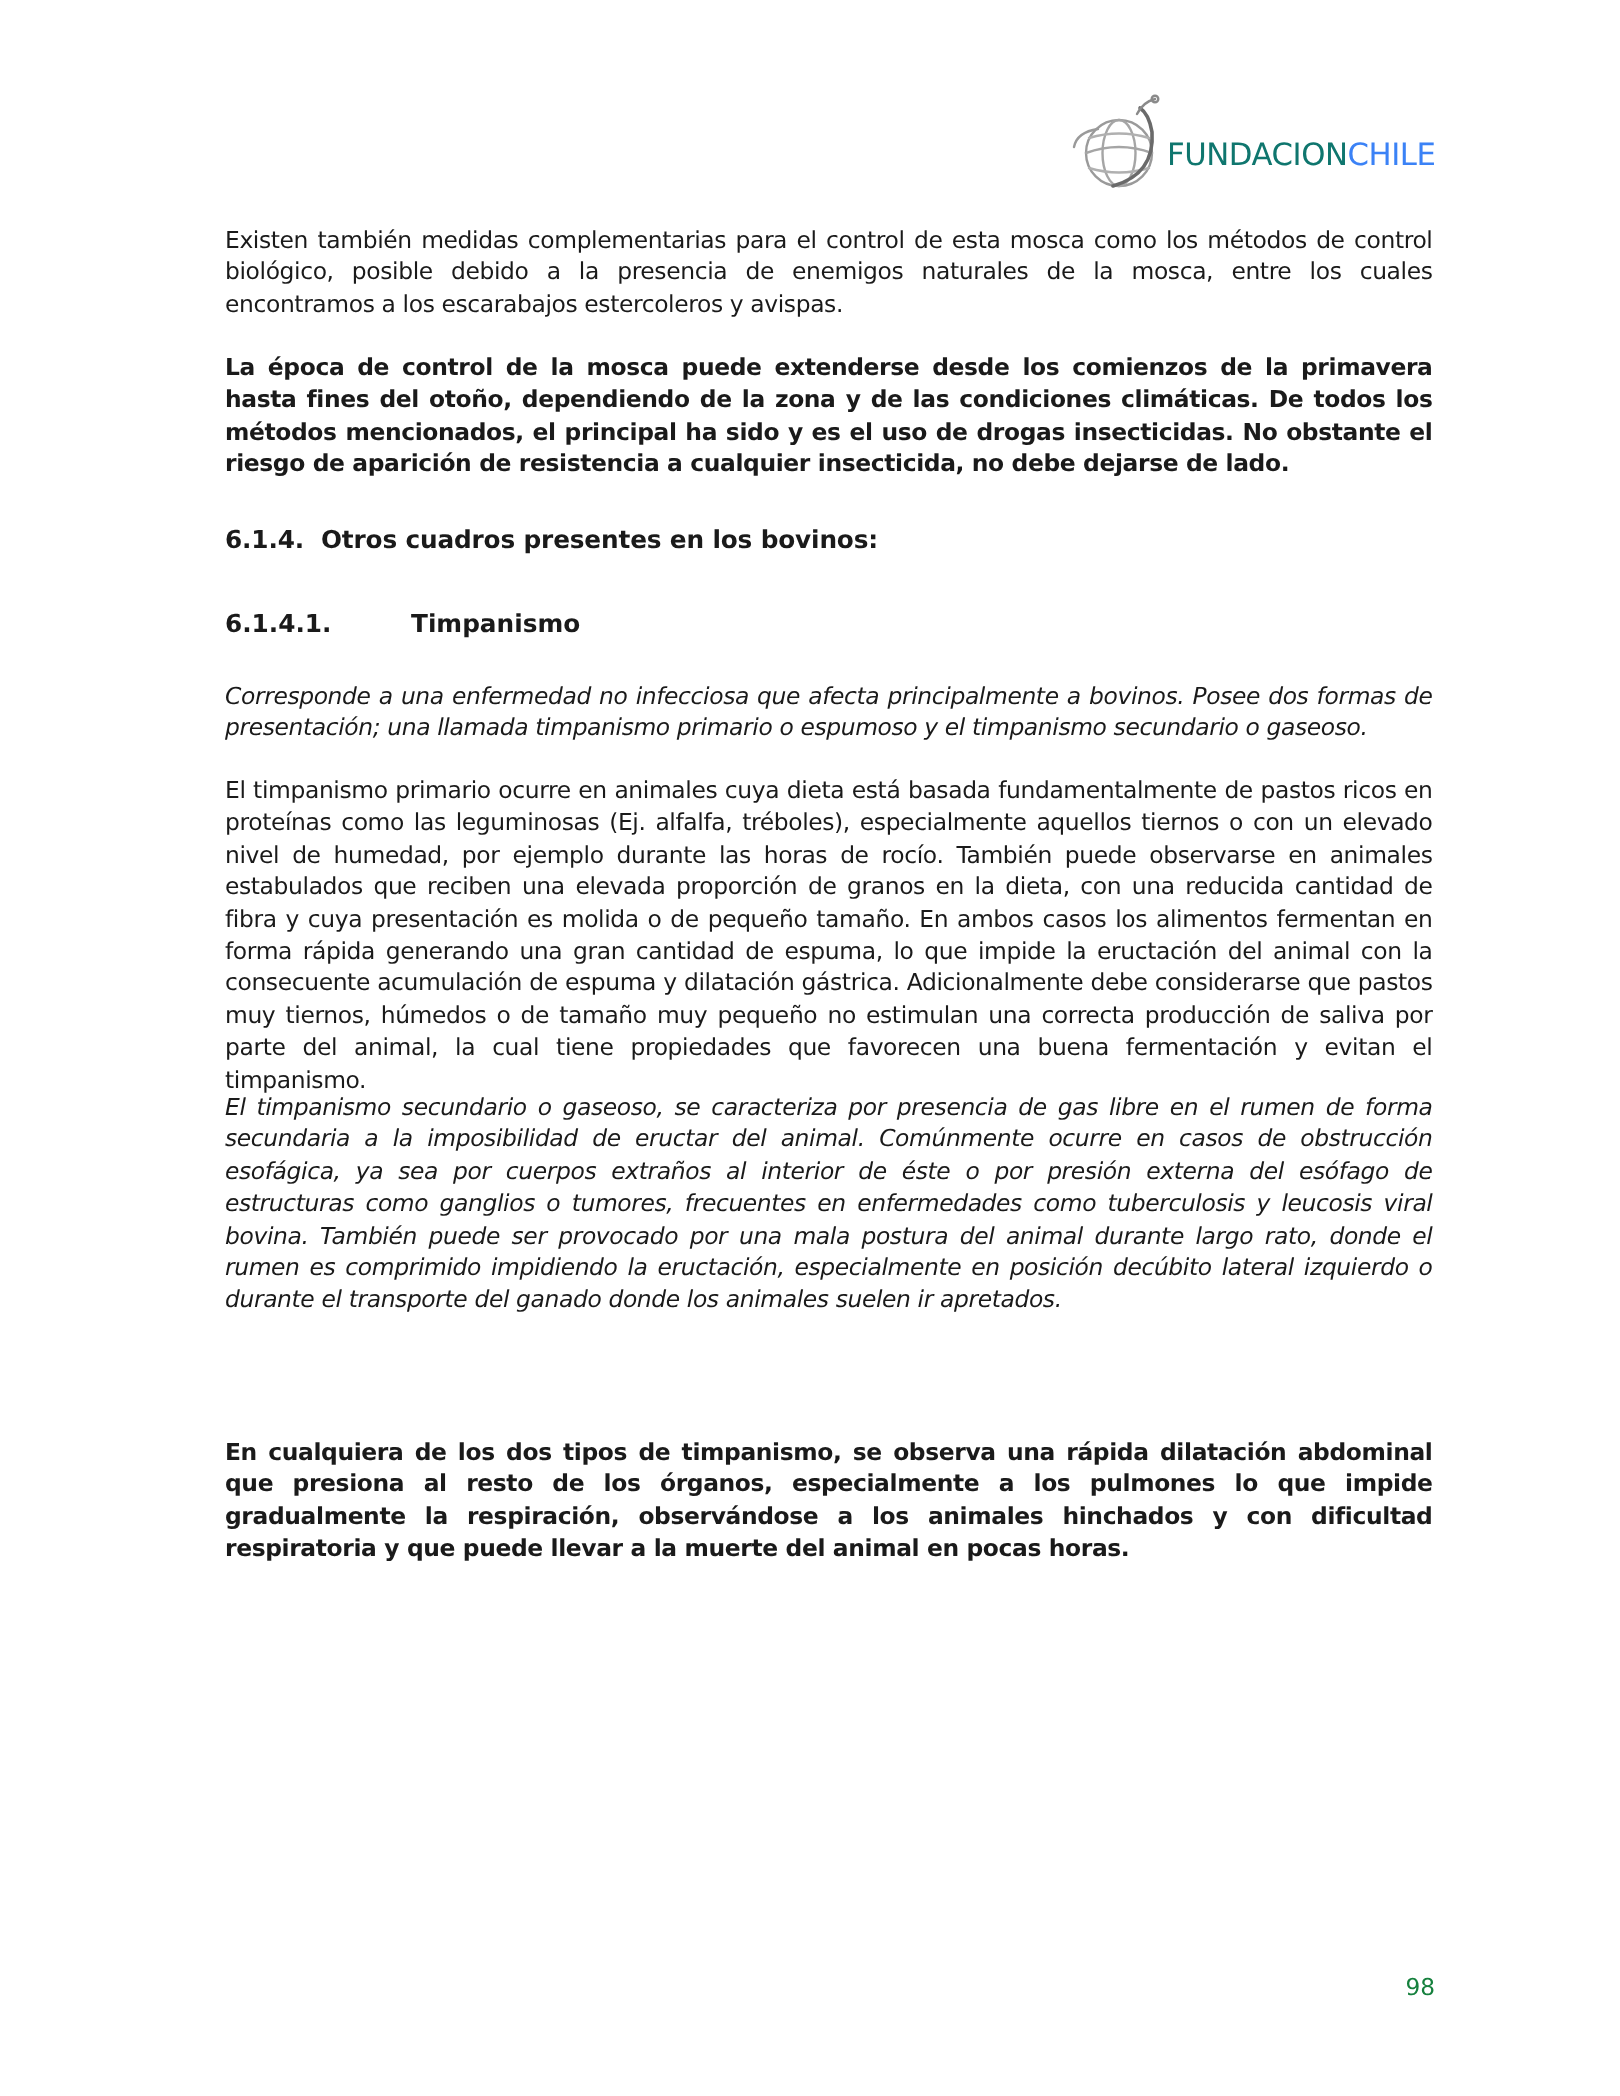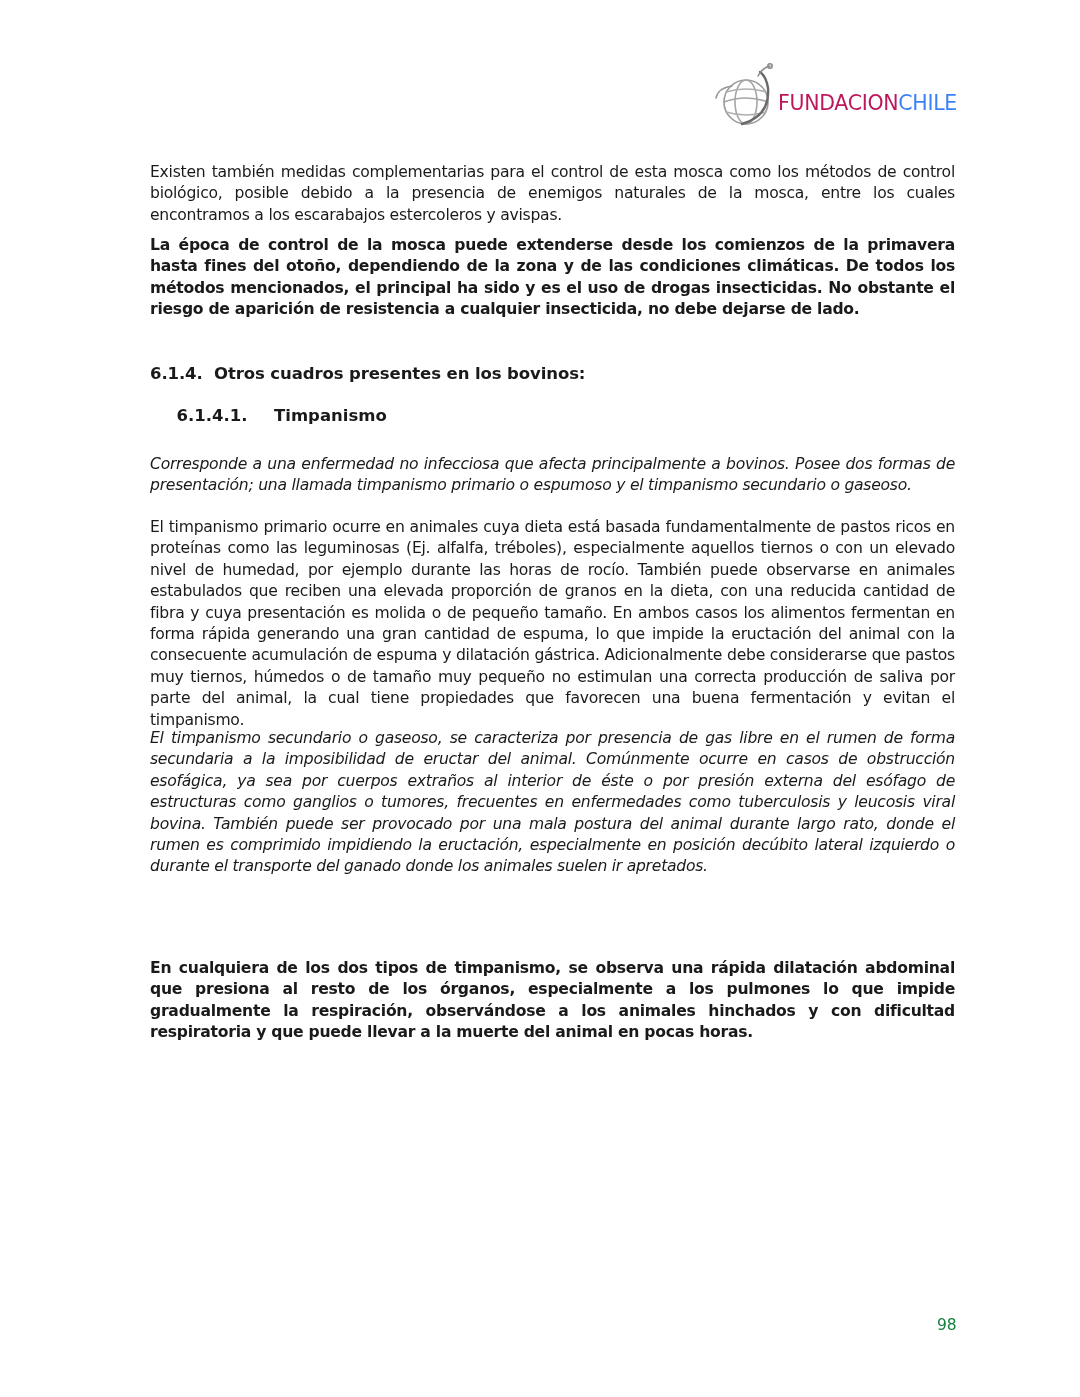--- a/index.html
+++ b/index.html
@@ -9,40 +9,39 @@
     }
     .header-logo {
       position: absolute; left: 712px; top: 58px; width: 250px; height: 72px;
       display: flex; align-items: center;
     }
     .logo-globe { width: 72px; height: 72px; flex: 0 0 72px; }
     .logo-text {
       font-family: "DejaVu Sans", sans-serif; font-size: 20.5px; letter-spacing: -0.3px;
       margin-left: -6px; margin-top: 18px; white-space: nowrap;
     }
-    .logo-text .fund { color: #be185d; }
+    .logo-text .fund { color: #0f766e; }
     .logo-text .chile { color: #3b82f6; }
 
     .content {
       position: absolute; left: 150px; top: 150px; width: 805px;
     }
     p.body {
       margin: 0; font-size: 15.6px; line-height: 21.4px; text-align: justify;
       letter-spacing: -0.25px; word-spacing: 0px;
     }
-    .p1 { position: absolute; top: 12px; }
+    .p1 { position: absolute; top: 0; }
     .p2 { position: absolute; top: 85px; font-weight: bold; }
     .h1 {
-      position: absolute; top: 214px; font-weight: bold; font-size: 16.5px; margin: 0;
+      position: absolute; top: 200px; font-weight: bold; font-size: 16.5px; margin: 0;
       letter-spacing: -0.1px;
     }
     .h2 {
       position: absolute; top: 256px; font-weight: bold; font-size: 16.5px; margin: 0;
       display: flex;
-      text-align: center;
     }
     .h2 .num { width: 124px; }
     .p3 { position: absolute; top: 304px; font-style: italic; }
     .p4 { position: absolute; top: 367px; }
     .p5 { position: absolute; top: 578px; font-style: italic; }
     .p6 { position: absolute; top: 808px; font-weight: bold; }
 
     .page-number {
       position: absolute; left: 937px; top: 1316px; font-size: 15.5px; color: #15803d;
     }

